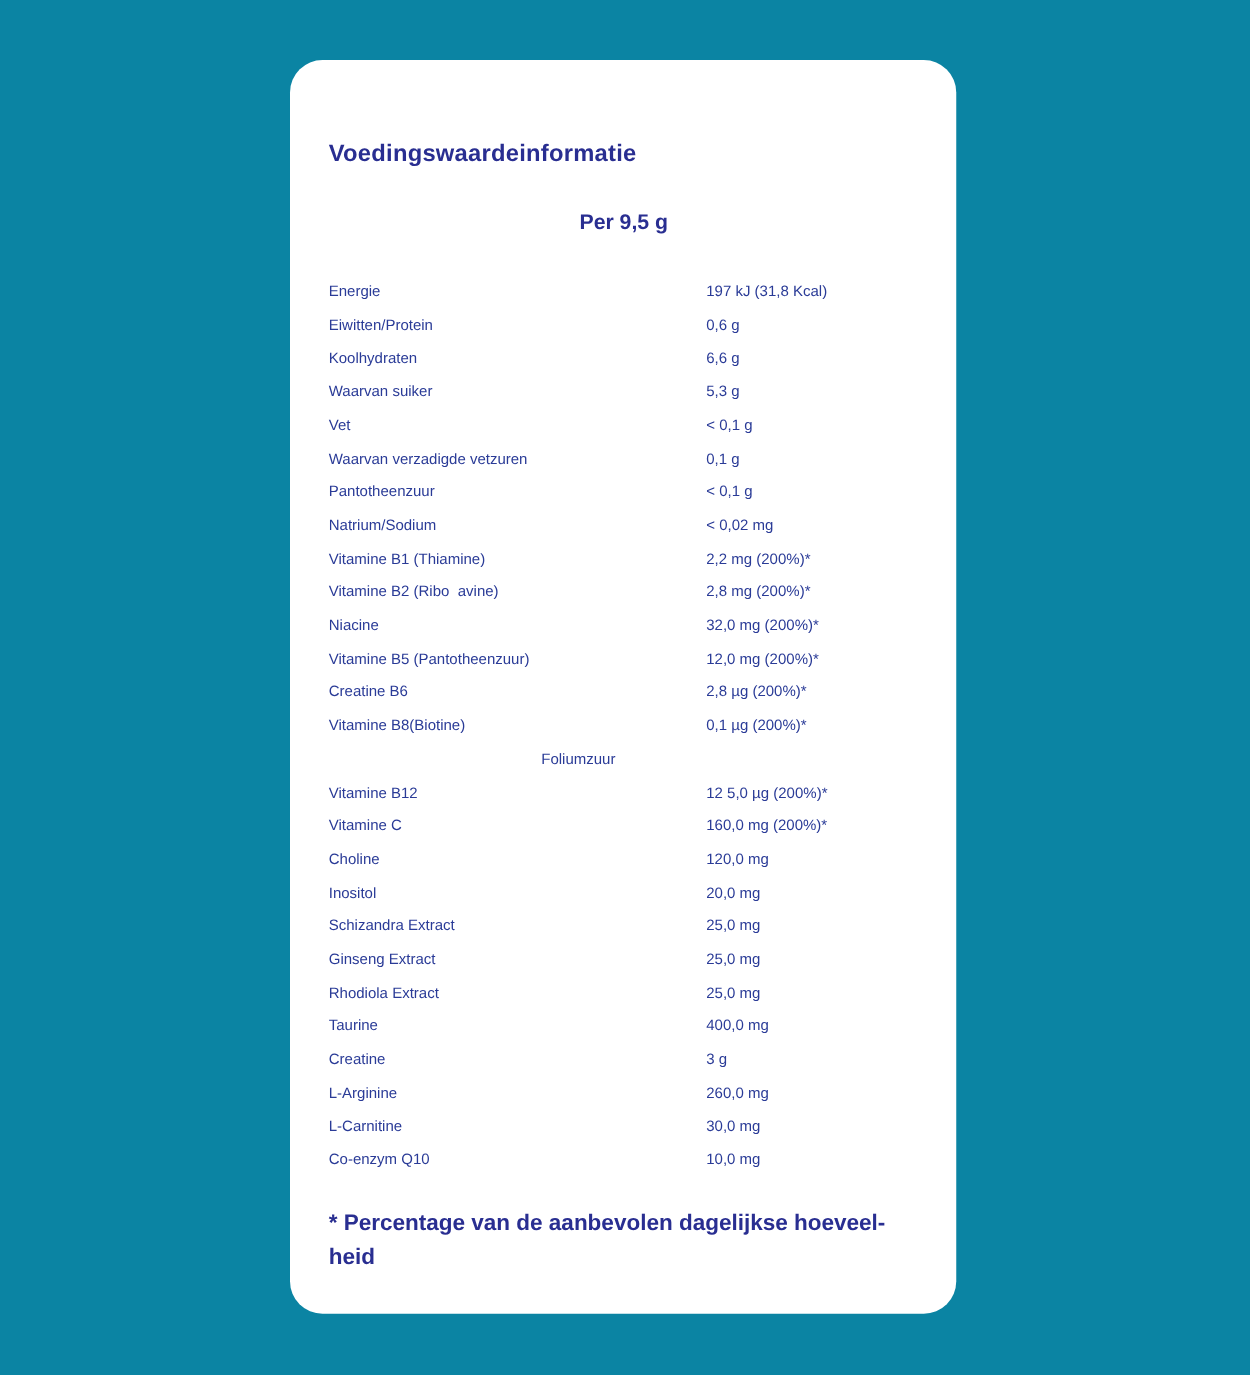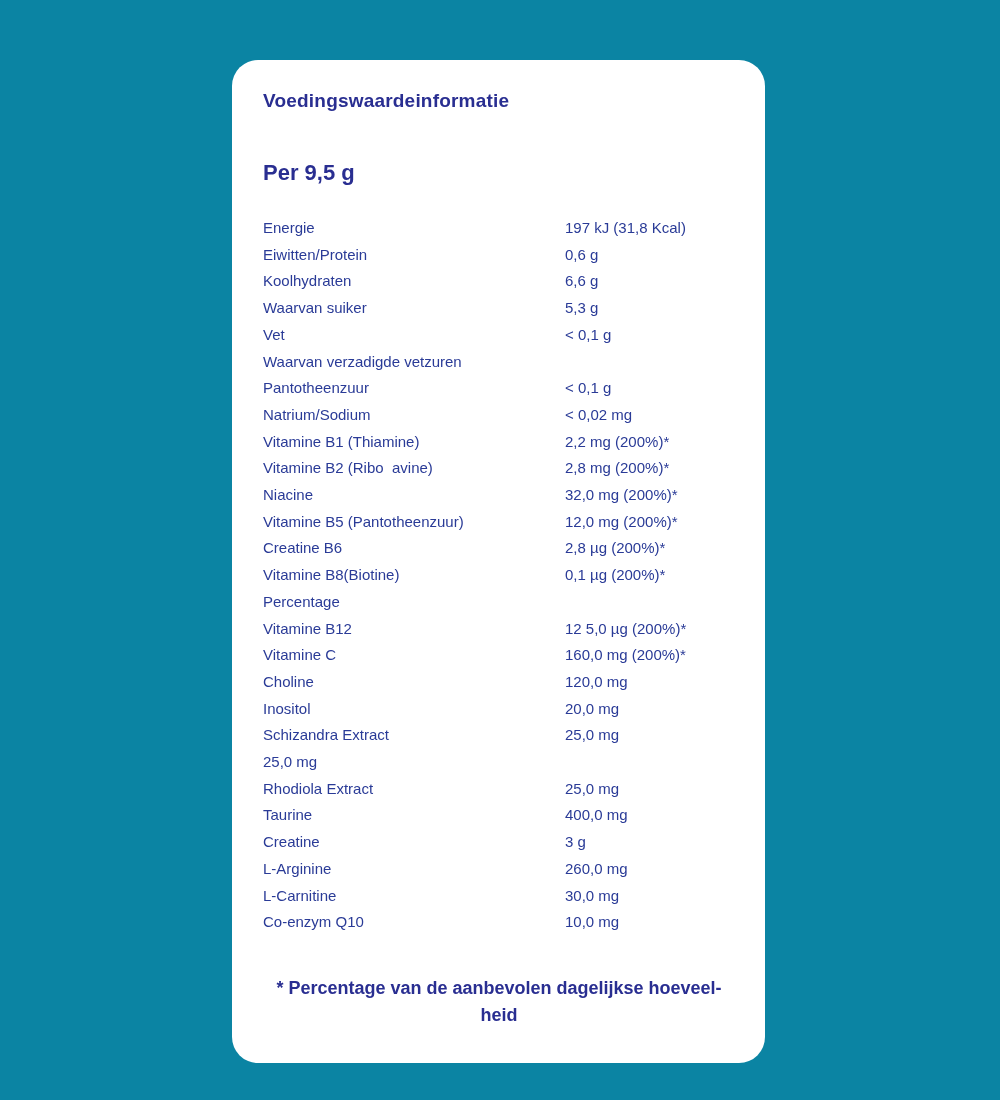--- a/index.html
+++ b/index.html
@@ -5,66 +5,67 @@
   * { margin: 0; padding: 0; box-sizing: border-box; }
   html, body { width: 1000px; height: 1100px; overflow: hidden; }
   body {
     background: #0b84a3;
     font-family: "Liberation Sans", sans-serif;
     position: relative;
   }
   .card {
     position: absolute;
     left: 232px;
-    top: 60px;
+    top: 48px;
     width: 533px;
     height: 1003px;
     background: #ffffff;
     border-radius: 26px;
-    padding: 29px 30px 0 31px;
+    padding: 64px 30px 0 31px;
   }
   .title {
     font-size: 19px;
     font-weight: bold;
     line-height: 23px;
     color: #292e91;
     letter-spacing: 0.2px;
   }
   .serving {
-    font-size: 22px;
+    font-size: 17px;
     font-weight: bold;
     line-height: 23px;
     color: #292e91;
-    margin-top: 49px;
+    margin-top: 31px;
+    text-align: center;
   }
   .rows {
     margin-top: 31px;
   }
   .row {
     display: flex;
     align-items: baseline;
-    font-size: 15px;
+    font-size: 12px;
     line-height: 26.7px;
     color: #2a3b97;
+    justify-content: flex-end;
   }
   .row .lbl {
     flex: 0 0 302px;
     white-space: pre-wrap;
   }
   .row .val {
     flex: 1;
     white-space: pre-wrap;
   }
   .footnote {
-    margin-top: 39px;
+    margin-top: 24px;
     font-size: 18px;
     font-weight: bold;
     line-height: 27px;
     color: #292e91;
-    text-align: center;
   }
 </style>
 </head>
 <body>
 
 <div class="card">
   <h1 class="title">Voedingswaardeinformatie</h1>
   <h2 class="serving">Per 9,5 g</h2>
   <div class="rows">
   <div class="row">
@@ -87,20 +88,21 @@
     <span class="val">5,3 g</span>
   </div>
 
   <div class="row">
     <span class="lbl">Vet</span>
     <span class="val">&lt; 0,1 g</span>
   </div>
 
   <div class="row">
     <span class="lbl">Waarvan verzadigde vetzuren</span>
+    <span class="val">0,1 g</span>
   </div>
 
   <div class="row">
     <span class="lbl">Pantotheenzuur</span>
     <span class="val">&lt; 0,1 g</span>
   </div>
 
   <div class="row">
     <span class="lbl">Natrium/Sodium</span>
     <span class="val">&lt; 0,02 mg</span>
@@ -130,21 +132,21 @@
     <span class="lbl">Creatine B6</span>
     <span class="val">2,8 µg (200%)*</span>
   </div>
 
   <div class="row">
     <span class="lbl">Vitamine B8(Biotine)</span>
     <span class="val">0,1 µg (200%)*</span>
   </div>
 
   <div class="row">
-    <span class="lbl">Percentage</span>
+    <span class="lbl">Foliumzuur</span>
   </div>
 
   <div class="row">
     <span class="lbl">Vitamine B12</span>
     <span class="val">12 5,0 µg (200%)*</span>
   </div>
 
   <div class="row">
     <span class="lbl">Vitamine C</span>
     <span class="val">160,0 mg (200%)*</span>
@@ -159,20 +161,21 @@
     <span class="lbl">Inositol</span>
     <span class="val">20,0 mg</span>
   </div>
 
   <div class="row">
     <span class="lbl">Schizandra Extract</span>
     <span class="val">25,0 mg</span>
   </div>
 
   <div class="row">
+    <span class="lbl">Ginseng Extract</span>
     <span class="val">25,0 mg</span>
   </div>
 
   <div class="row">
     <span class="lbl">Rhodiola Extract</span>
     <span class="val">25,0 mg</span>
   </div>
 
   <div class="row">
     <span class="lbl">Taurine</span>

